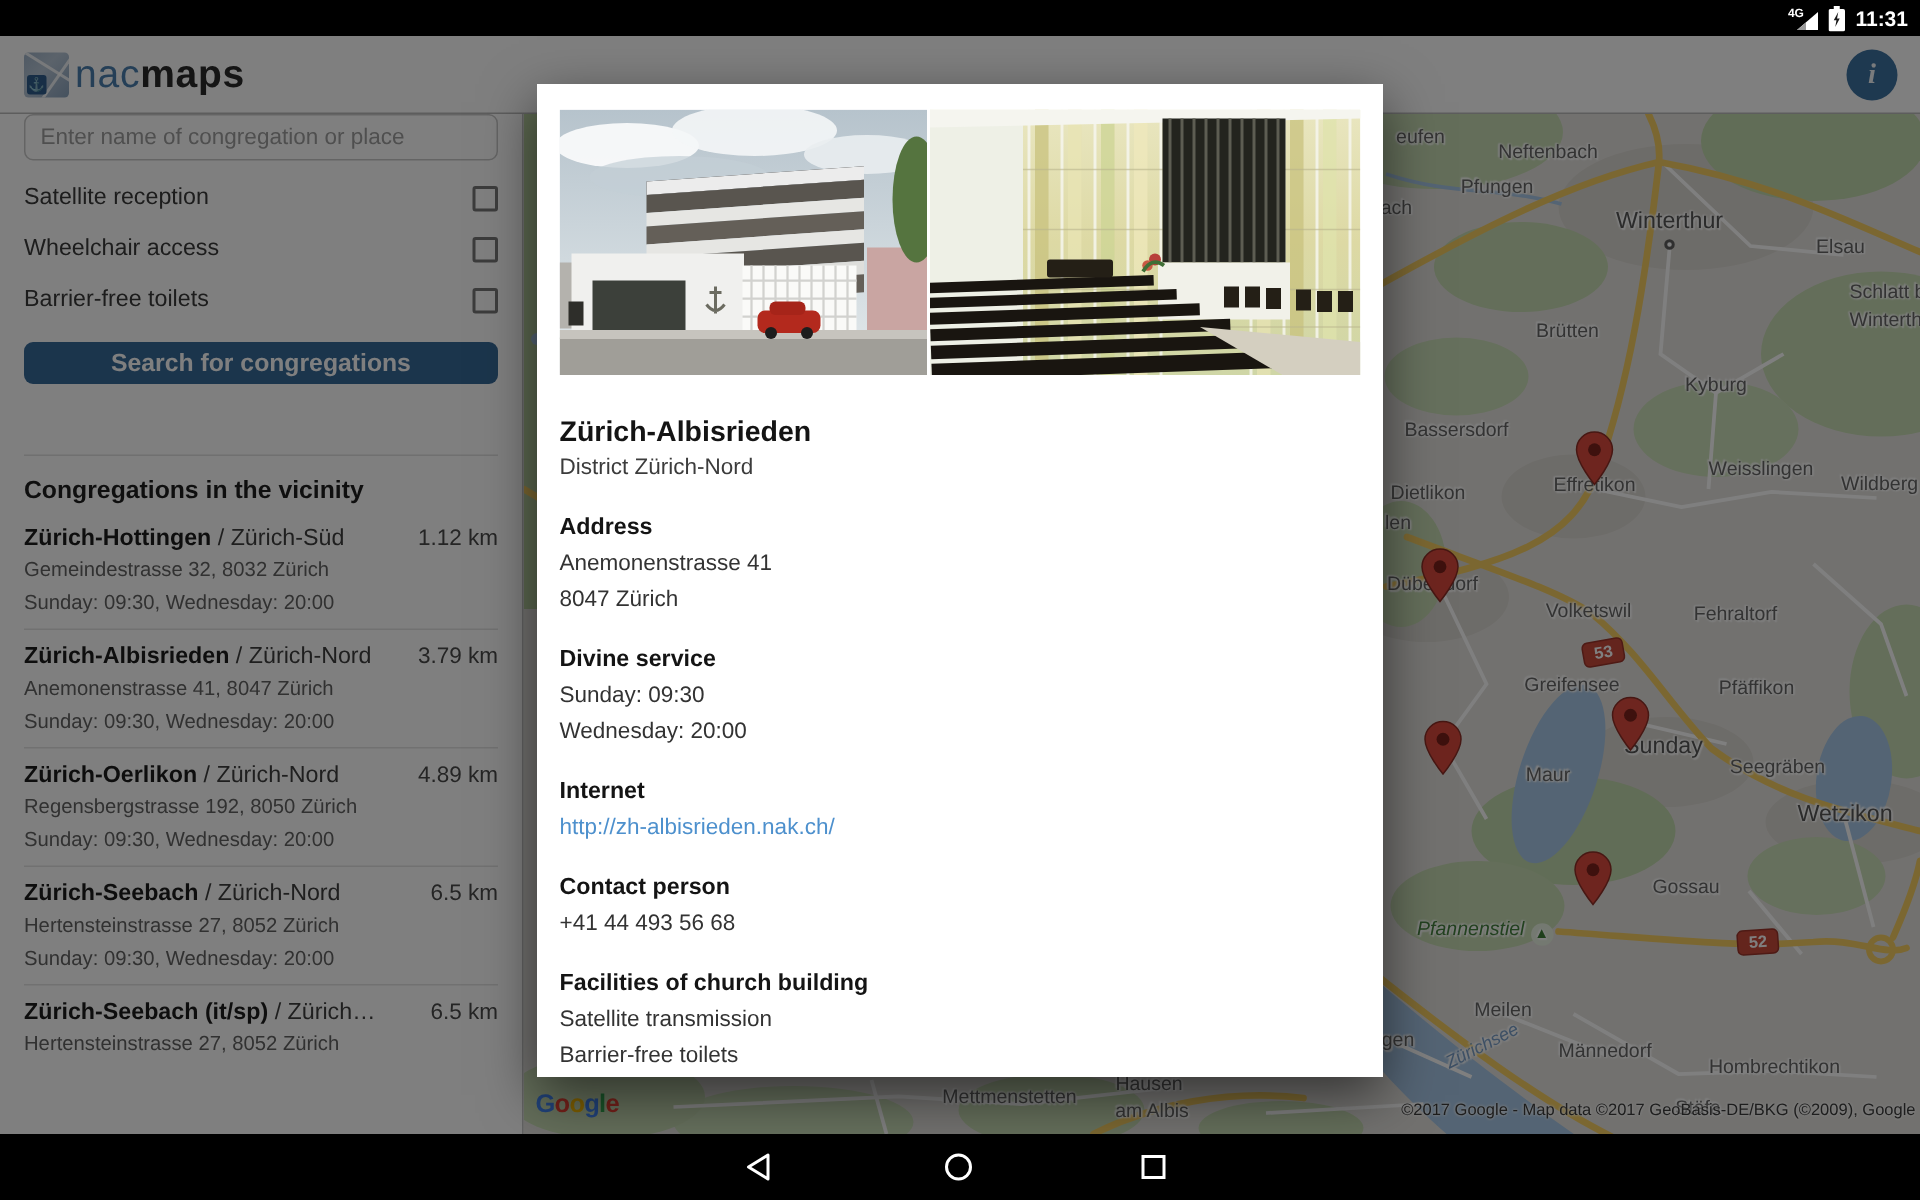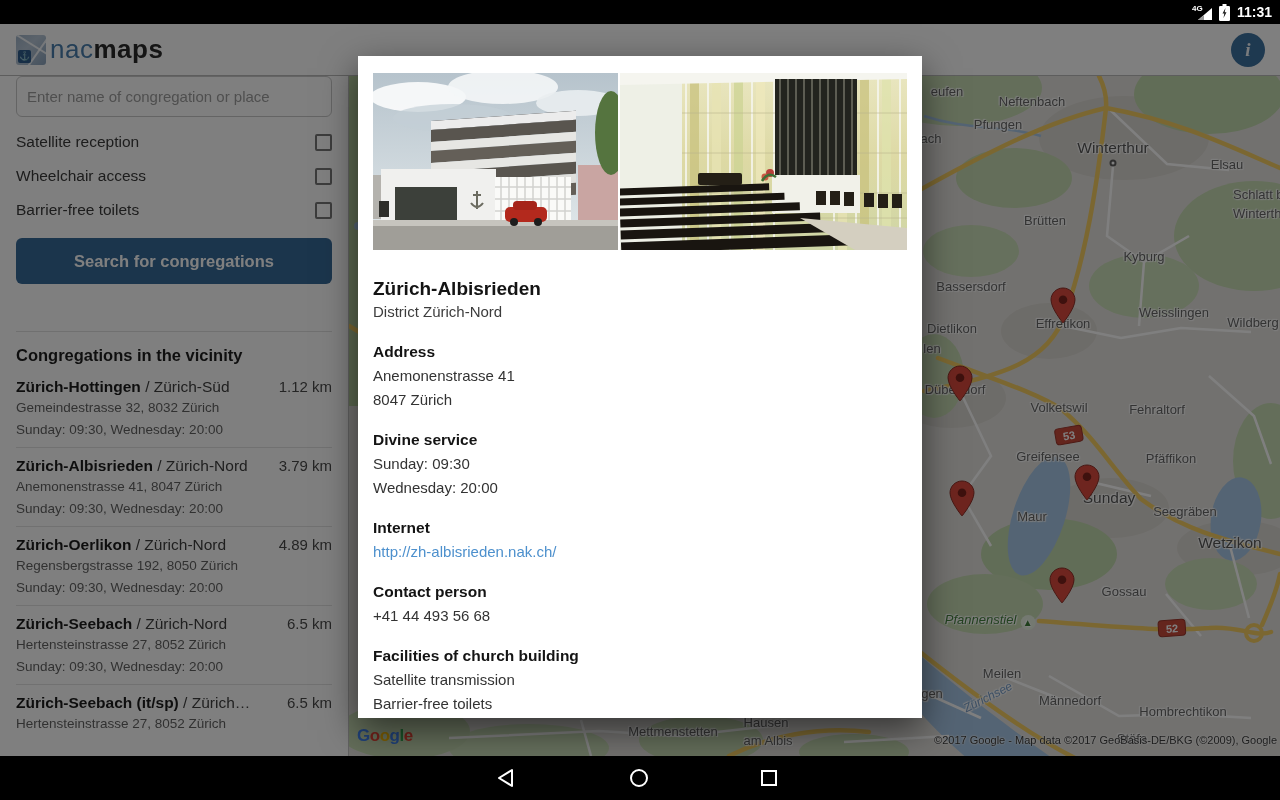--- a/index.html
+++ b/index.html
@@ -27,28 +27,28 @@
   .app-title{font-size:26px;letter-spacing:.5px;}
   .app-title .t1{color:#4a7fae;}
   .app-title .t2{color:#2b2b2b;font-weight:bold;}
   .info-btn{position:absolute;right:15px;top:9px;width:34px;height:34px;border-radius:50%;
             background:#3d72a0;color:#f2f6fa;font-size:19px;font-weight:bold;font-style:italic;
             display:flex;align-items:center;justify-content:center;font-family:"Liberation Serif",serif;}
   
   .sidebar{position:absolute;left:0;top:52px;width:349px;height:680px;background:#fff;z-index:20;
            border-right:1px solid #c4c4c4;padding:0 16px;}
   .search-heading{font-size:17.5px;font-weight:bold;color:#1f1f1f;margin:21px 0 13px;}
-  .search-input{width:100%;height:41px;border:1px solid #c9c9c9;border-radius:6px;padding:0 10px;
+  .search-input{width:100%;height:31px;border:1px solid #c9c9c9;border-radius:6px;padding:0 10px;
                 font-size:15px;color:#333;outline:none;font-family:"Liberation Sans",sans-serif;}
   .search-input::placeholder{color:#9e9e9e;}
   .filters{margin-top:8px;}
   .filter-row{height:34px;display:flex;align-items:center;justify-content:space-between;
               font-size:15.5px;color:#3a3a3a;}
   .cbx{width:17px;height:17px;border:2px solid #787878;border-radius:2px;background:#fff;}
-  .search-btn{width:100%;height:46px;margin-top:11px;background:#376a99;border:none;border-radius:6px;
+  .search-btn{width:100%;height:28px;margin-top:11px;background:#376a99;border:none;border-radius:6px;
               color:#fff;font-size:16.5px;font-weight:bold;font-family:"Liberation Sans",sans-serif;}
   .vicinity{margin-top:47px;border-top:1px solid #e0e0e0;padding-top:14px;}
   .vicinity-heading{font-size:16.5px;font-weight:bold;color:#1f1f1f;margin:0 0 4px;}
   .cong-item{padding:9px 0 8px;border-bottom:1px solid #e3e3e3;}
   .cong-item:last-child{border-bottom:none;}
   .cong-row1{display:flex;align-items:baseline;}
   .cong-title{max-width:238px;white-space:nowrap;overflow:hidden;text-overflow:ellipsis;
               font-size:15.5px;color:#3f3f3f;}
   .cong-title b{color:#1d1d1d;}
   .cong-dist{margin-left:auto;font-size:15px;color:#4a4a4a;flex-shrink:0;}

